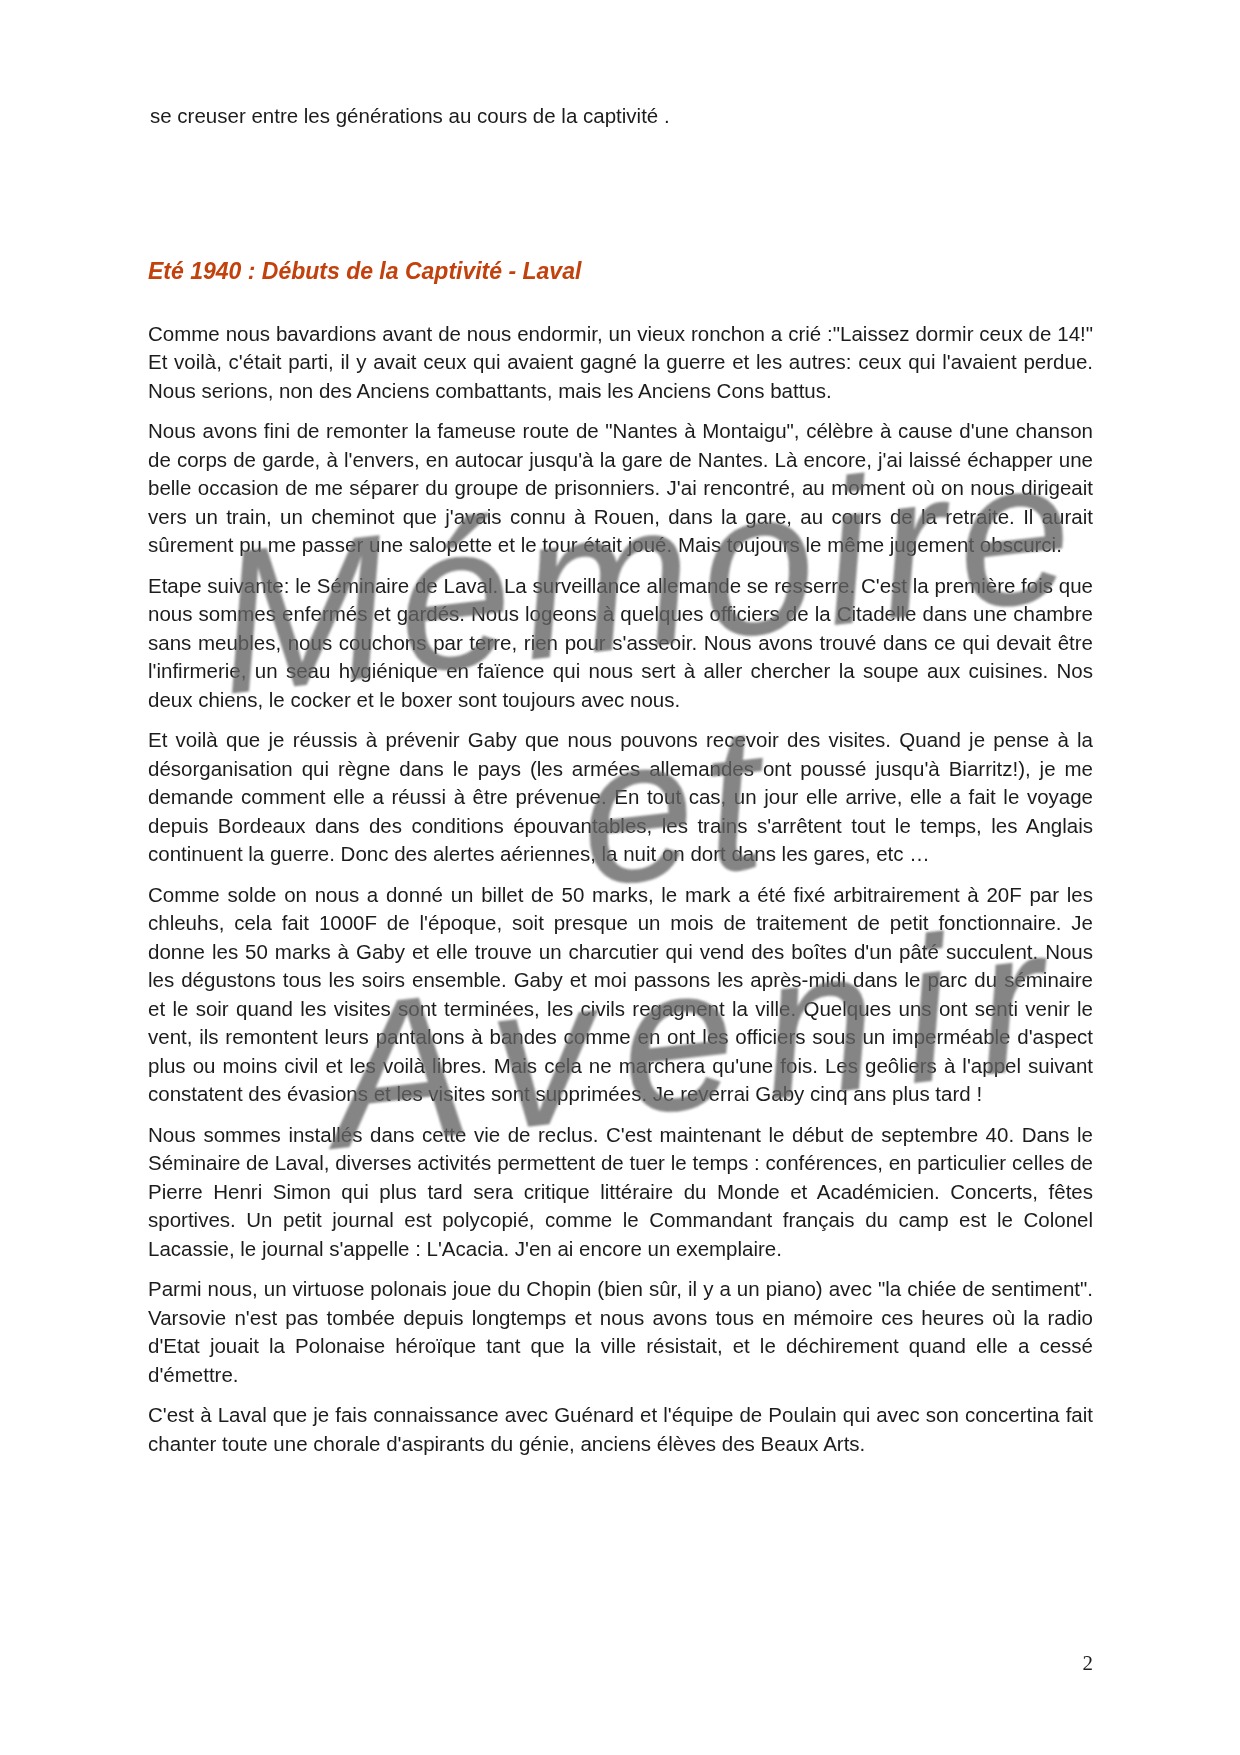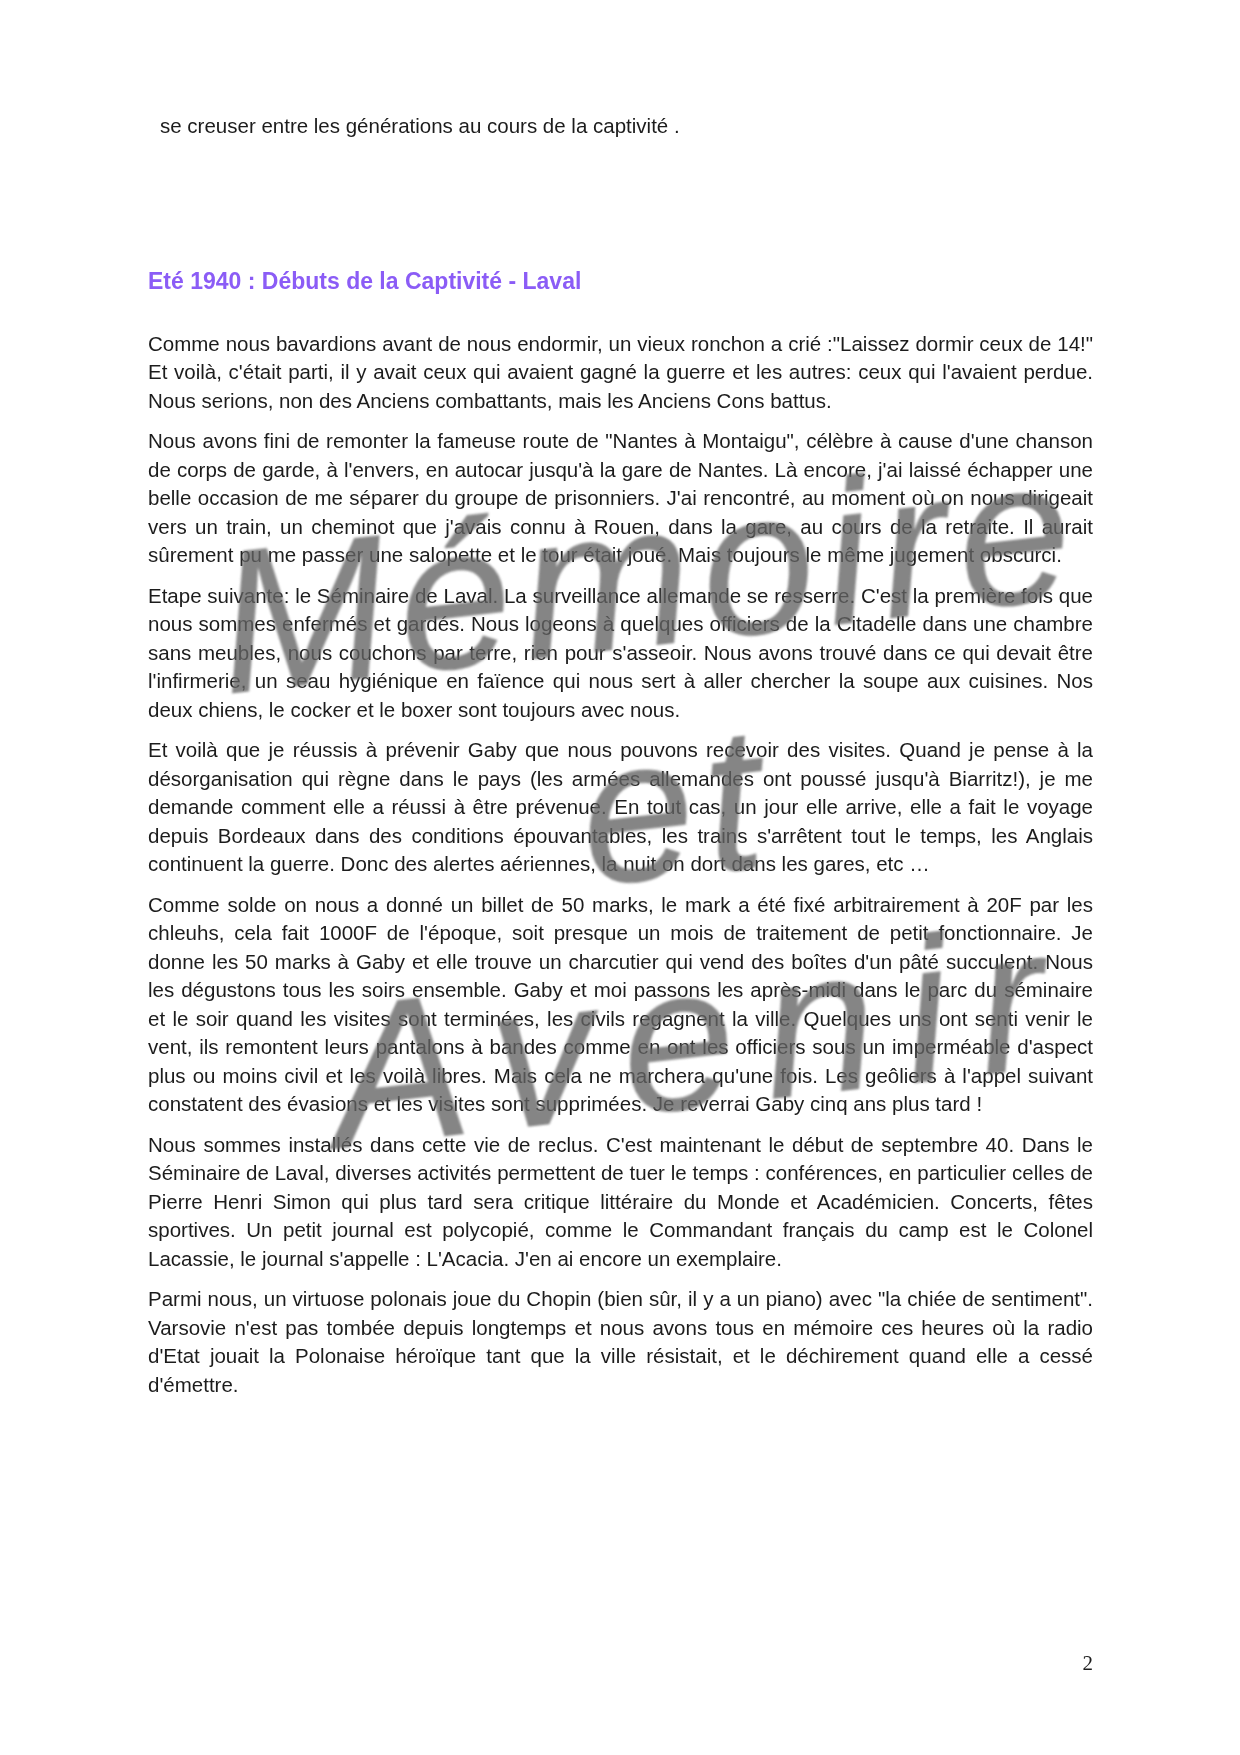--- a/index.html
+++ b/index.html
@@ -18,31 +18,32 @@
   }
   .content {
     position: absolute;
     left: 148px;
     top: 100px;
     width: 945px;
     display: flow-root;
     z-index: 1;
   }
   .leading-line {
-    margin: 12px;
+    margin: 2px;
     font-size: 20.5px;
     line-height: 28.5px;
     text-align: left;
   }
   .section-heading {
     margin: 126px 0 0 0;
     font-size: 23px;
     line-height: 29px;
     font-weight: bold;
-    color: #8b5cf6;
+    color: #c2410c;
+    font-style: italic;
   }
   p.para {
     margin: 12px 0 0 0;
     font-size: 20.5px;
     line-height: 28.5px;
     text-align: justify;
   }
   p.para.first-after-heading {
     margin-top: 34px;
   }
@@ -102,20 +103,21 @@
     <p class="para">Etape suivante: le Séminaire de Laval. La surveillance allemande se resserre. C'est la première fois que nous sommes enfermés et gardés. Nous logeons à quelques officiers de la Citadelle dans une chambre sans meubles, nous couchons par terre, rien pour s'asseoir. Nous avons trouvé dans ce qui devait être l'infirmerie, un seau hygiénique en faïence qui nous sert à aller chercher la soupe aux cuisines. Nos deux chiens, le cocker et le boxer sont toujours avec nous.</p>
 
     <p class="para">Et voilà que je réussis à prévenir Gaby que nous pouvons recevoir des visites. Quand je pense à la désorganisation qui règne dans le pays (les armées allemandes ont poussé jusqu'à Biarritz!), je me demande comment elle a réussi à être prévenue. En tout cas, un jour elle arrive, elle a fait le voyage depuis Bordeaux dans des conditions épouvantables, les trains s'arrêtent tout le temps, les Anglais continuent la guerre. Donc des alertes aériennes, la nuit on dort dans les gares, etc …</p>
 
     <p class="para">Comme solde on nous a donné un billet de 50 marks, le mark a été fixé arbitrairement à 20F par les chleuhs, cela fait 1000F de l'époque, soit presque un mois de traitement de petit fonctionnaire. Je donne les 50 marks à Gaby et elle trouve un charcutier qui vend des boîtes d'un pâté succulent. Nous les dégustons tous les soirs ensemble. Gaby et moi passons les après-midi dans le parc du séminaire et le soir quand les visites sont terminées, les civils regagnent la ville. Quelques uns ont senti venir le vent, ils remontent leurs pantalons à bandes comme en ont les officiers sous un imperméable d'aspect plus ou moins civil et les voilà libres. Mais cela ne marchera qu'une fois. Les geôliers à l'appel suivant constatent des évasions et les visites sont supprimées. Je reverrai Gaby cinq ans plus tard !</p>
 
     <p class="para">Nous sommes installés dans cette vie de reclus. C'est maintenant le début de septembre 40. Dans le Séminaire de Laval, diverses activités permettent de tuer le temps : conférences, en particulier celles de Pierre Henri Simon qui plus tard sera critique littéraire du Monde et Académicien. Concerts, fêtes sportives. Un petit journal est polycopié, comme le Commandant français du camp est le Colonel Lacassie, le journal s'appelle : L'Acacia. J'en ai encore un exemplaire.</p>
 
     <p class="para">Parmi nous, un virtuose polonais joue du Chopin (bien sûr, il y a un piano) avec "la chiée de sentiment". Varsovie n'est pas tombée depuis longtemps et nous avons tous en mémoire ces heures où la radio d'Etat jouait la Polonaise héroïque tant que la ville résistait, et le déchirement quand elle a cessé d'émettre.</p>
 
+    <p class="para">C'est à Laval que je fais connaissance avec Guénard et l'équipe de Poulain qui avec son concertina fait chanter toute une chorale d'aspirants du génie, anciens élèves des Beaux Arts.</p>
   </div>
 
   <div class="watermark">
     <span class="wline">Mémoire</span>
     <span class="wline">et</span>
     <span class="wline wide">Avenir</span>
   </div>
 
   <div class="page-number">2</div>
 

